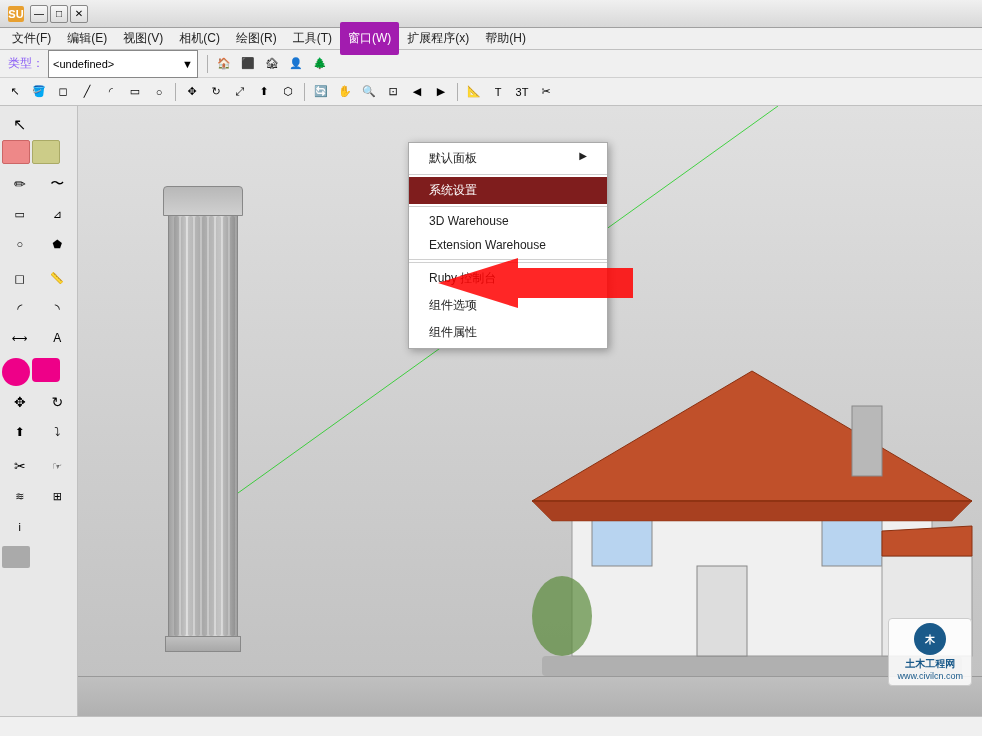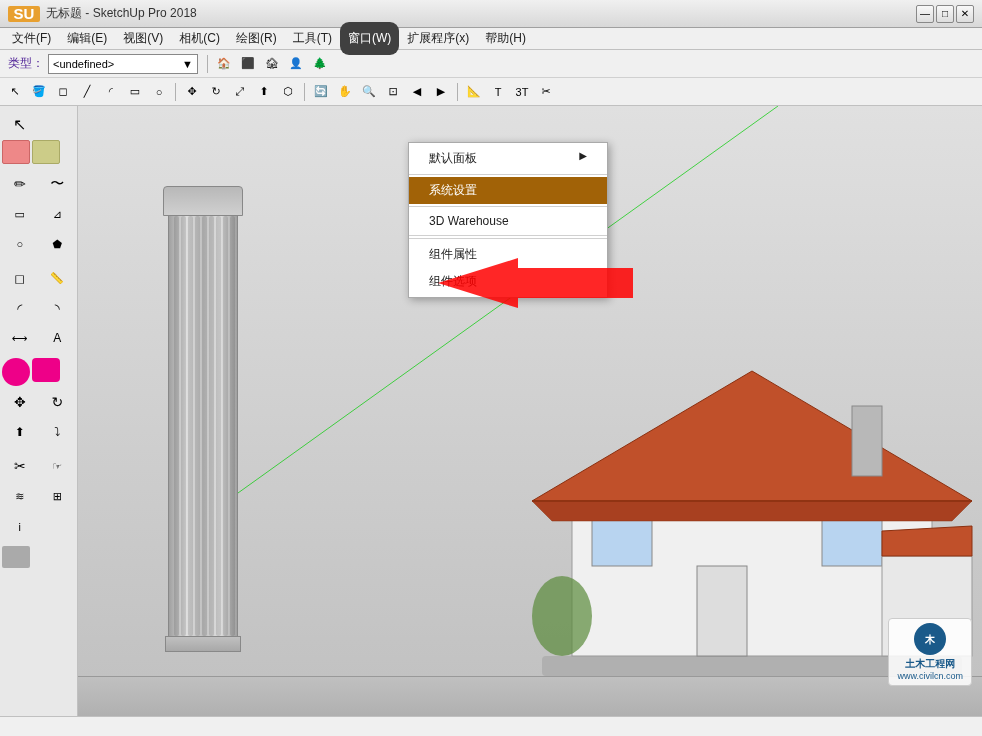--- a/index.html
+++ b/index.html
@@ -17,26 +17,26 @@
     #title-bar {
       height: 28px;
       background: linear-gradient(to bottom, #f0f0f0, #d8d8d8);
       border-bottom: 1px solid #a0a0a0;
       display: flex;
       align-items: center;
       padding: 0 8px;
       gap: 6px;
     }
     #title-bar .title-icon {
-      width: 32px;
+      width: 16px;
       height: 16px;
       background: #e8a030;
       border-radius: 2px;
       display: flex; align-items: center; justify-content: center;
-      font-size: 15px; color: white; font-weight: bold;
+      font-size: 11px; color: white; font-weight: bold;
     }
     #title-bar .title-text {
       flex: 1;
       font-size: 12px;
       color: #333;
     }
     #title-bar .win-controls {
       display: flex; gap: 2px;
     }
     #title-bar .win-btn {
@@ -59,21 +59,21 @@
     }
     .menu-item {
       padding: 2px 8px;
       font-size: 12px;
       color: #222;
       cursor: pointer;
       border-radius: 2px;
       height: 33px;
       display: flex; align-items: center;
     }
-    .menu-item.active { background: #404040; color: white; border-radius: 9px; }
+    .menu-item.active { background: #a21caf; color: white; }
 
     
     #toolbar-area {
       height: 56px;
       background: #f0f0f0;
       border-bottom: 1px solid #c0c0c0;
       display: flex;
       flex-direction: column;
     }
     #toolbar-row1 {
@@ -105,23 +105,23 @@
       background: #b0b0b0;
       margin: 0 3px;
     }
 
     
     #type-selector {
       display: flex; align-items: center;
       padding: 2px 4px;
       gap: 4px;
     }
-    #type-label { font-size: 12px; color: #4c1d95; }
+    #type-label { font-size: 12px; color: #8b5cf6; }
     #type-dropdown {
-      width: 150px; height: 20px;
+      width: 150px; height: 28px;
       border: 1px solid #888;
       background: white;
       font-size: 11px;
       padding: 0 4px;
       display: flex; align-items: center;
       justify-content: space-between;
     }
 
     
     #main-area {
@@ -292,21 +292,20 @@
     .watermark-url {
       font-size: 9px;
       color: #1a5a8a;
     }
   </style>
 </head>
 <body>
 
 <div id="title-bar">
   <div class="title-icon">SU</div>
-  <div class="title-text">无标题 - SketchUp Pro 2018</div>
   <div class="win-controls">
     <div class="win-btn">—</div>
     <div class="win-btn">□</div>
     <div class="win-btn">✕</div>
   </div>
 </div>
 
 <div id="menu-bar">
   <div class="menu-item">文件(F)</div>
   <div class="menu-item">编辑(E)</div>
@@ -485,34 +484,40 @@
     </svg>
 
     <div class="ground"></div>
 
     <div id="dropdown-menu">
       <div class="dm-item">
         <span>默认面板</span>
         <span class="arrow">▶</span>
       </div>
       <div class="dm-sep"></div>
-      <div class="dm-item" style="background:#a16207; color:white;">
+      <div class="dm-item" style="background:#7f1d1d; color:white;">
         <span>系统设置</span>
       </div>
       <div class="dm-sep"></div>
       <div class="dm-item">
         <span>3D Warehouse</span>
       </div>
+      <div class="dm-item">
+        <span>Extension Warehouse</span>
+      </div>
       <div class="dm-sep"></div>
       <div class="dm-sep"></div>
       <div class="dm-item">
-        <span>组件属性</span>
+        <span>Ruby 控制台</span>
       </div>
       <div class="dm-item">
         <span>组件选项</span>
+      </div>
+      <div class="dm-item">
+        <span>组件属性</span>
       </div>
     </div>
 
     <div class="red-arrow">
       <svg width="220" height="50">
 
         <defs>
           <marker id="arrowhead" markerWidth="10" markerHeight="7" refX="10" refY="3.5" orient="auto">
             <polygon points="0 0, 10 3.5, 0 7" fill="red"></polygon>
           </marker>

